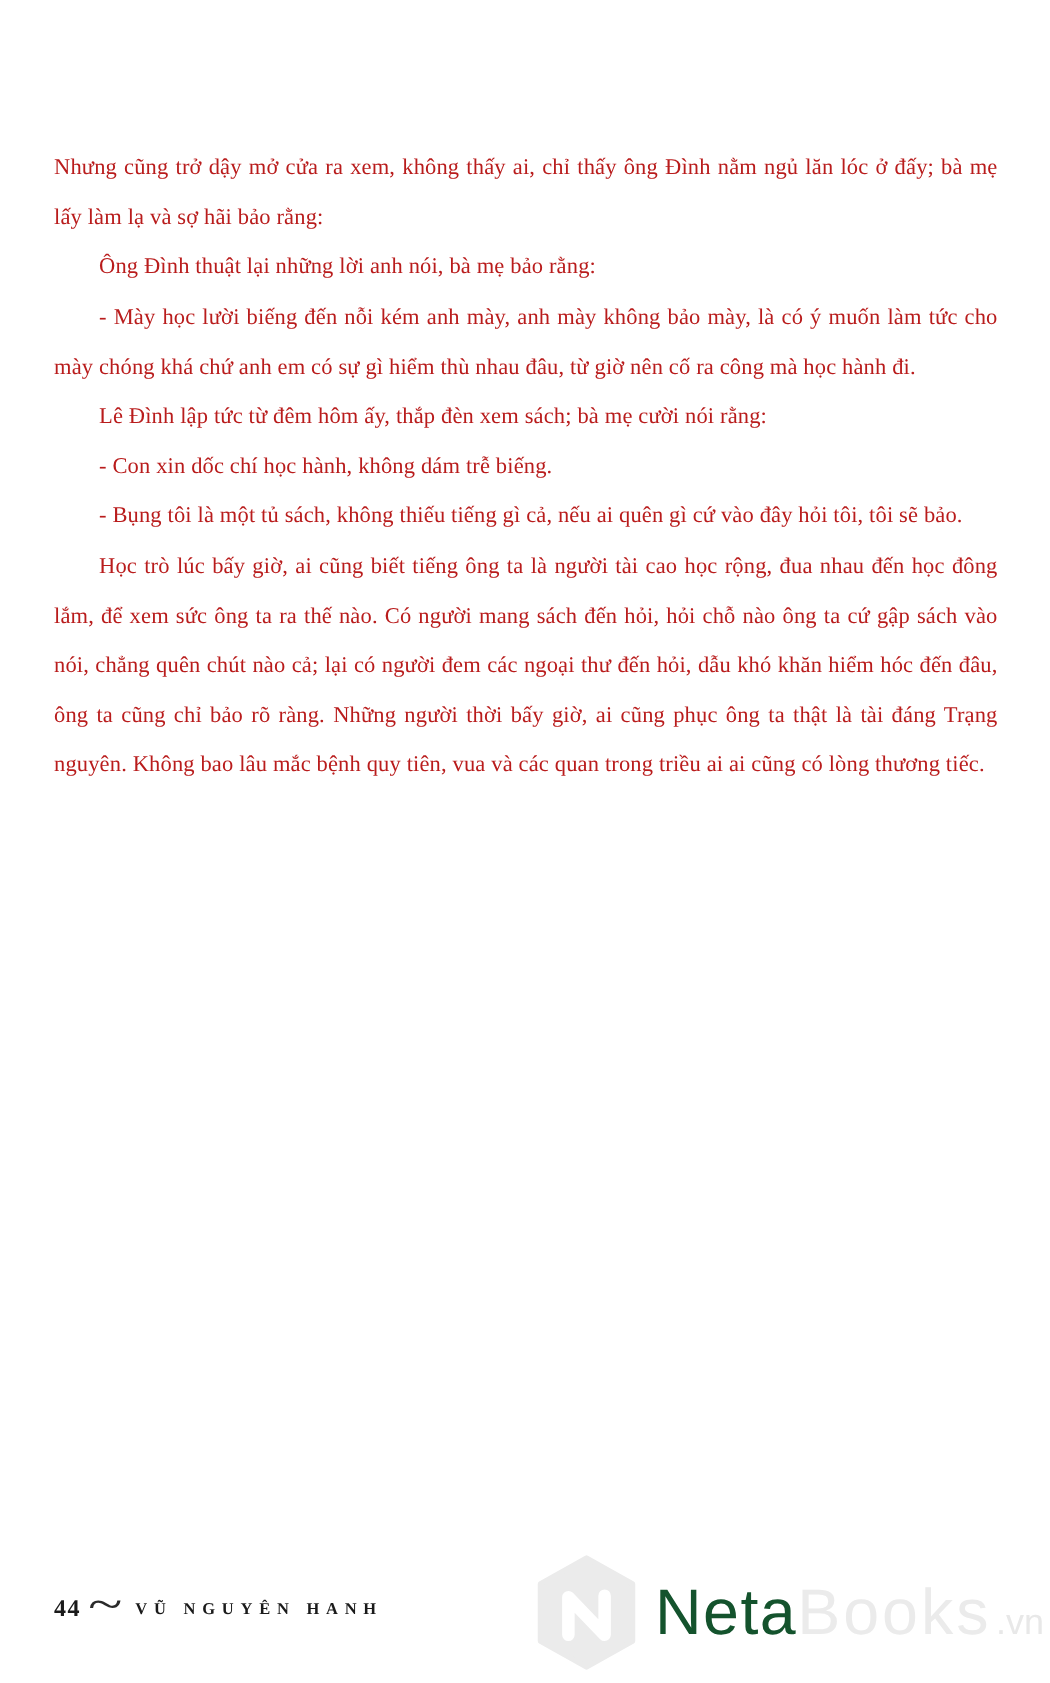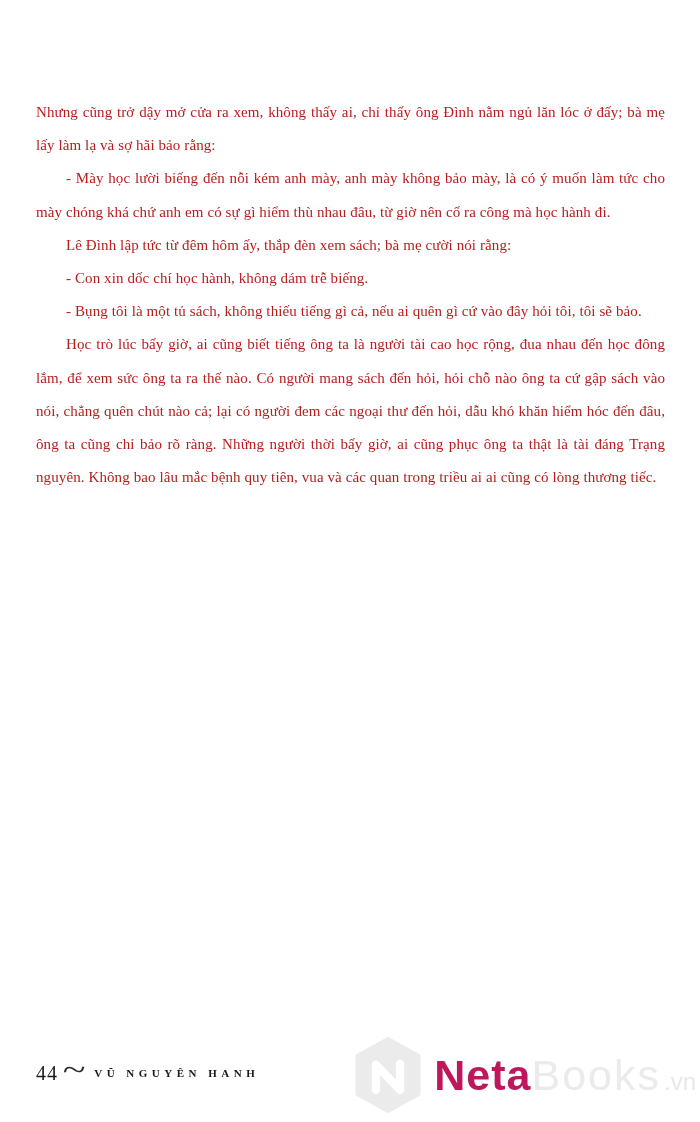--- a/index.html
+++ b/index.html
@@ -28,21 +28,21 @@
   .text-block p.continued { text-indent: 0; }
 
   
   .footer-left {
     position: absolute;
     left: 36px; top: 1056px;
     display: flex; align-items: center;
     color: #1a1a1a;
     white-space: nowrap;
   }
-  .page-number { font-size: 20px; font-weight: 400; letter-spacing: 1px; }
+  .page-number { font-size: 16px; font-weight: 700; letter-spacing: 1px; }
   .footer-sep {
     font-size: 30px; font-weight: 400;
     margin: 0 12px 0 8px;
     transform: scaleX(1.4) translateY(-3px);
     display: inline-block;
     color: #2a2a2a;
   }
   .footer-author {
     font-size: 11px; font-weight: 700;
     letter-spacing: 4.5px;
@@ -55,31 +55,32 @@
     display: flex; align-items: center;
     user-select: none;
   }
   .wm-icon { width: 76px; height: 78px; margin-right: 8px; flex: 0 0 auto; }
   .wm-text {
     font-family: "Liberation Sans", "DejaVu Sans", sans-serif;
     white-space: nowrap;
     line-height: 1;
     display: flex; align-items: baseline;
   }
-  .wm-neta  { font-size: 43px; font-weight: 700; color: #be185d; letter-spacing: 1px; }
+  .wm-neta  { font-size: 43px; font-weight: 400; color: #14532d; letter-spacing: 1px; }
   .wm-books { font-size: 43px; font-weight: 400; color: #ebebeb; letter-spacing: 2px; }
   .wm-tld   { font-size: 24px; font-weight: 400; color: #e8e8e8; margin-left: 3px; }
 </style>
 </head>
 <body>
 
 <div class="page">
 
   <div class="text-block">
     <p class="continued">Nhưng cũng trở dậy mở cửa ra xem, không thấy ai, chỉ thấy ông Đình nằm ngủ lăn lóc ở đấy; bà mẹ lấy làm lạ và sợ hãi bảo rằng:</p>
+    <p>Ông Đình thuật lại những lời anh nói, bà mẹ bảo rằng:</p>
     <p>- Mày học lười biếng đến nỗi kém anh mày, anh mày không bảo mày, là có ý muốn làm tức cho mày chóng khá chứ anh em có sự gì hiểm thù nhau đâu, từ giờ nên cố ra công mà học hành đi.</p>
     <p>Lê Đình lập tức từ đêm hôm ấy, thắp đèn xem sách; bà mẹ cười nói rằng:</p>
     <p>- Con xin dốc chí học hành, không dám trễ biếng.</p>
     <p>- Bụng tôi là một tủ sách, không thiếu tiếng gì cả, nếu ai quên gì cứ vào đây hỏi tôi, tôi sẽ bảo.</p>
     <p>Học trò lúc bấy giờ, ai cũng biết tiếng ông ta là người tài cao học rộng, đua nhau đến học đông lắm, để xem sức ông ta ra thế nào. Có người mang sách đến hỏi, hỏi chỗ nào ông ta cứ gập sách vào nói, chẳng quên chút nào cả; lại có người đem các ngoại thư đến hỏi, dẫu khó khăn hiểm hóc đến đâu, ông ta cũng chỉ bảo rõ ràng. Những người thời bấy giờ, ai cũng phục ông ta thật là tài đáng Trạng nguyên. Không bao lâu mắc bệnh quy tiên, vua và các quan trong triều ai ai cũng có lòng thương tiếc.</p>
   </div>
 
   <div class="footer-left">
     <span class="page-number">44</span>
     <span class="footer-sep">~</span>

